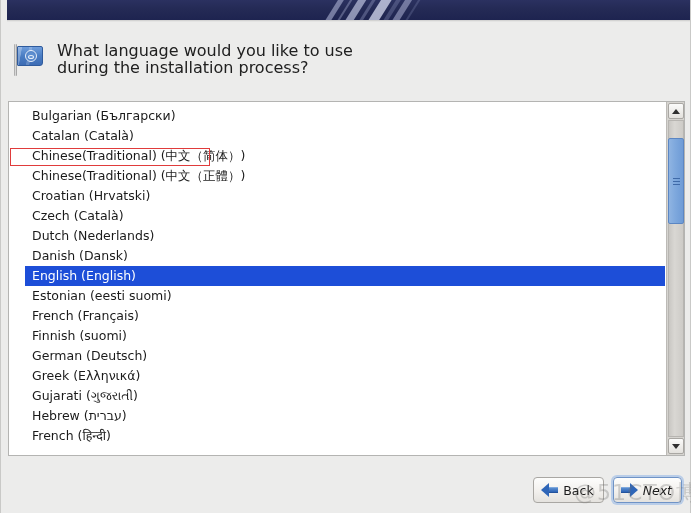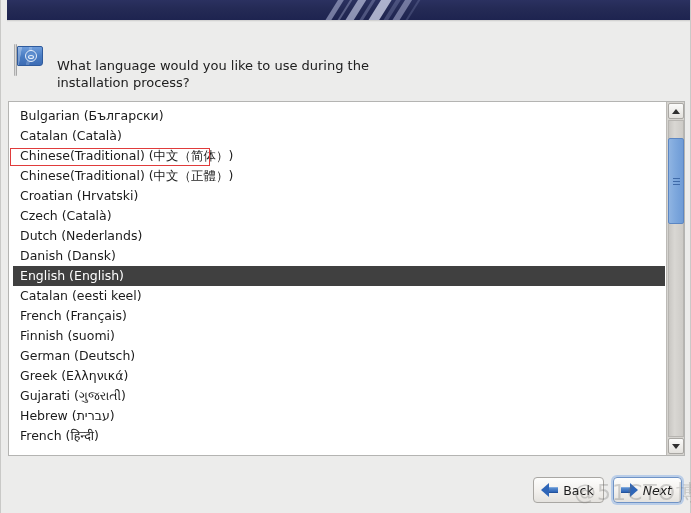--- a/index.html
+++ b/index.html
@@ -109,56 +109,56 @@
   #flag-icon .emblem:before {
     content:"";
     position:absolute;
     left:2px; top:3.5px;
     width:6px; height:4px;
     border:1px solid #e6eef9;
     border-radius:50%;
     box-sizing:border-box;
   }
   #question-text {
-    font-size: 13px;
+    font-size: 16px;
     color: #202020;
     line-height: 17px;
     margin-left: 12px;
-    margin-top: 16px;
+    margin-top: 1px;
     max-width: 330px;
   }
 
   
   #language-listbox {
     position: absolute;
     left: 7px; top: 101px;
     width: 677px; height: 355px;
     background: #ffffff;
     border: 1px solid #b4b4b2;
     box-sizing: border-box;
     overflow: hidden;
   }
   #language-list {
     position: absolute;
-    left: 4px; top: 0;
+    left: 16px; top: 0;
     right: 19px;
     padding-top: 4px;
   }
   .lang-row {
     height: 20px;
     line-height: 20px;
     font-size: 12.5px;
     color: #1a1a1a;
     padding-left: 7px;
     white-space: nowrap;
     position: relative;
     box-sizing: border-box;
   }
   .lang-row.selected {
-    background: #404040;
+    background: #1d4ed8;
     color: #ffffff;
   }
 
   
   #annotation-box {
     position: absolute;
     left: 9px; top: 148px;
     width: 200px; height: 18px;
     border: 1.5px solid #e03b3b;
     box-sizing: border-box;
@@ -322,21 +322,21 @@
     <div id="language-list">
         <div class="lang-row">Bulgarian (Български)</div>
         <div class="lang-row">Catalan (Català)</div>
         <div class="lang-row">Chinese(Traditional) (中文（简体）)</div>
         <div class="lang-row">Chinese(Traditional) (中文（正體）)</div>
         <div class="lang-row">Croatian (Hrvatski)</div>
         <div class="lang-row">Czech (Català)</div>
         <div class="lang-row">Dutch (Nederlands)</div>
         <div class="lang-row">Danish (Dansk)</div>
         <div class="lang-row selected">English (English)</div>
-        <div class="lang-row">Catalan (eesti keel)</div>
+        <div class="lang-row">Estonian (eesti suomi)</div>
         <div class="lang-row">French (Français)</div>
         <div class="lang-row">Finnish (suomi)</div>
         <div class="lang-row">German (Deutsch)</div>
         <div class="lang-row">Greek (Ελληνικά)</div>
         <div class="lang-row">Gujarati (ગુજરાતી)</div>
         <div class="lang-row">Hebrew (עברית)</div>
         <div class="lang-row">French (हिन्दी)</div>
       </div>
 
     <div id="list-scrollbar">

